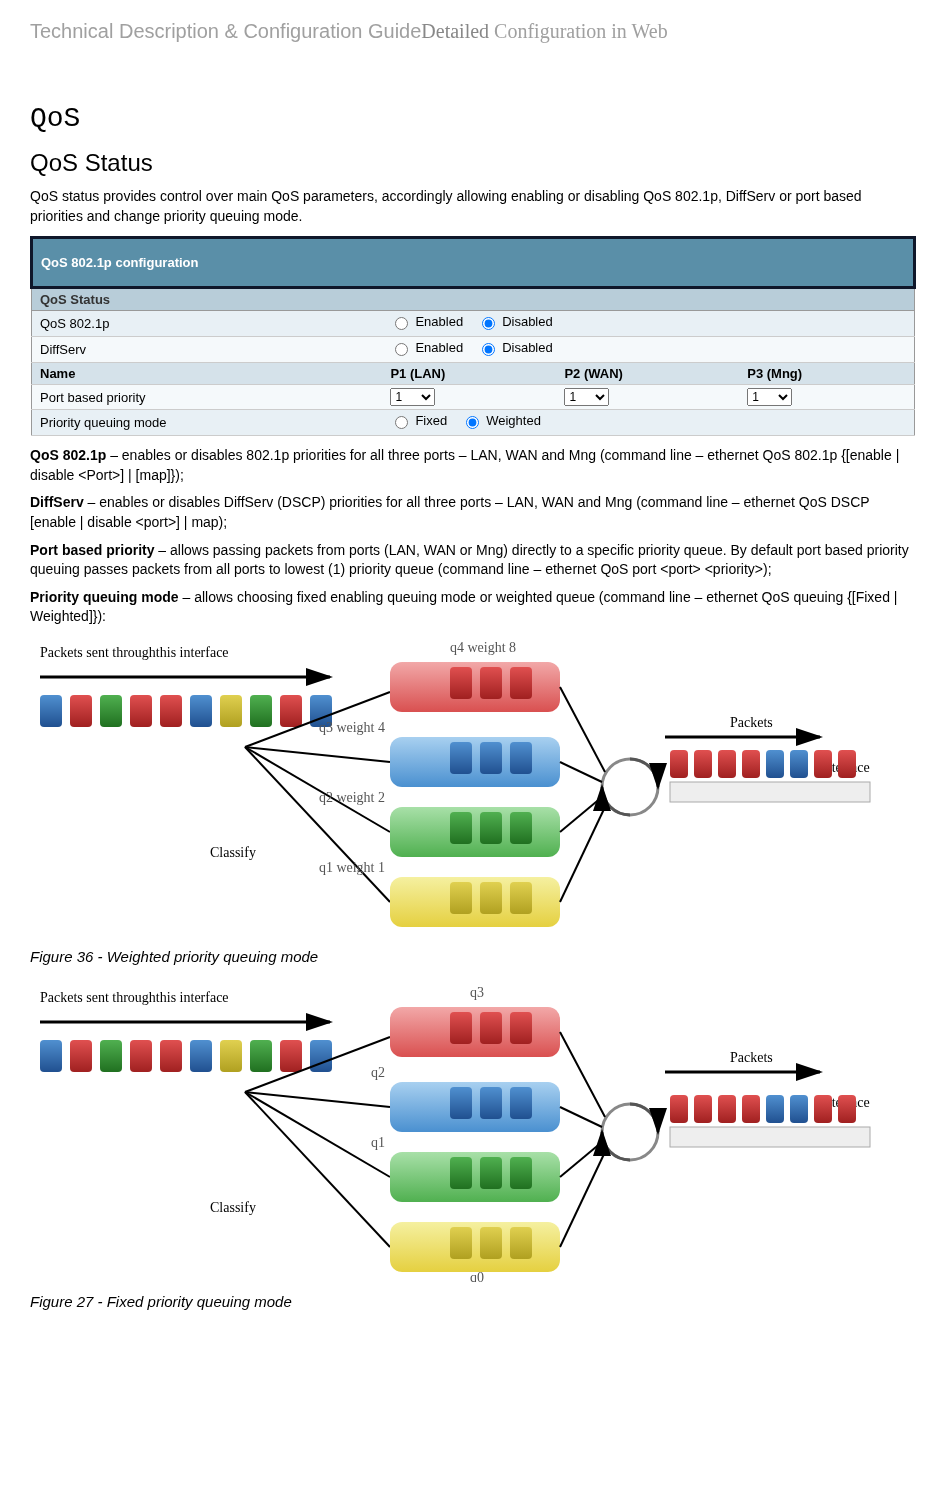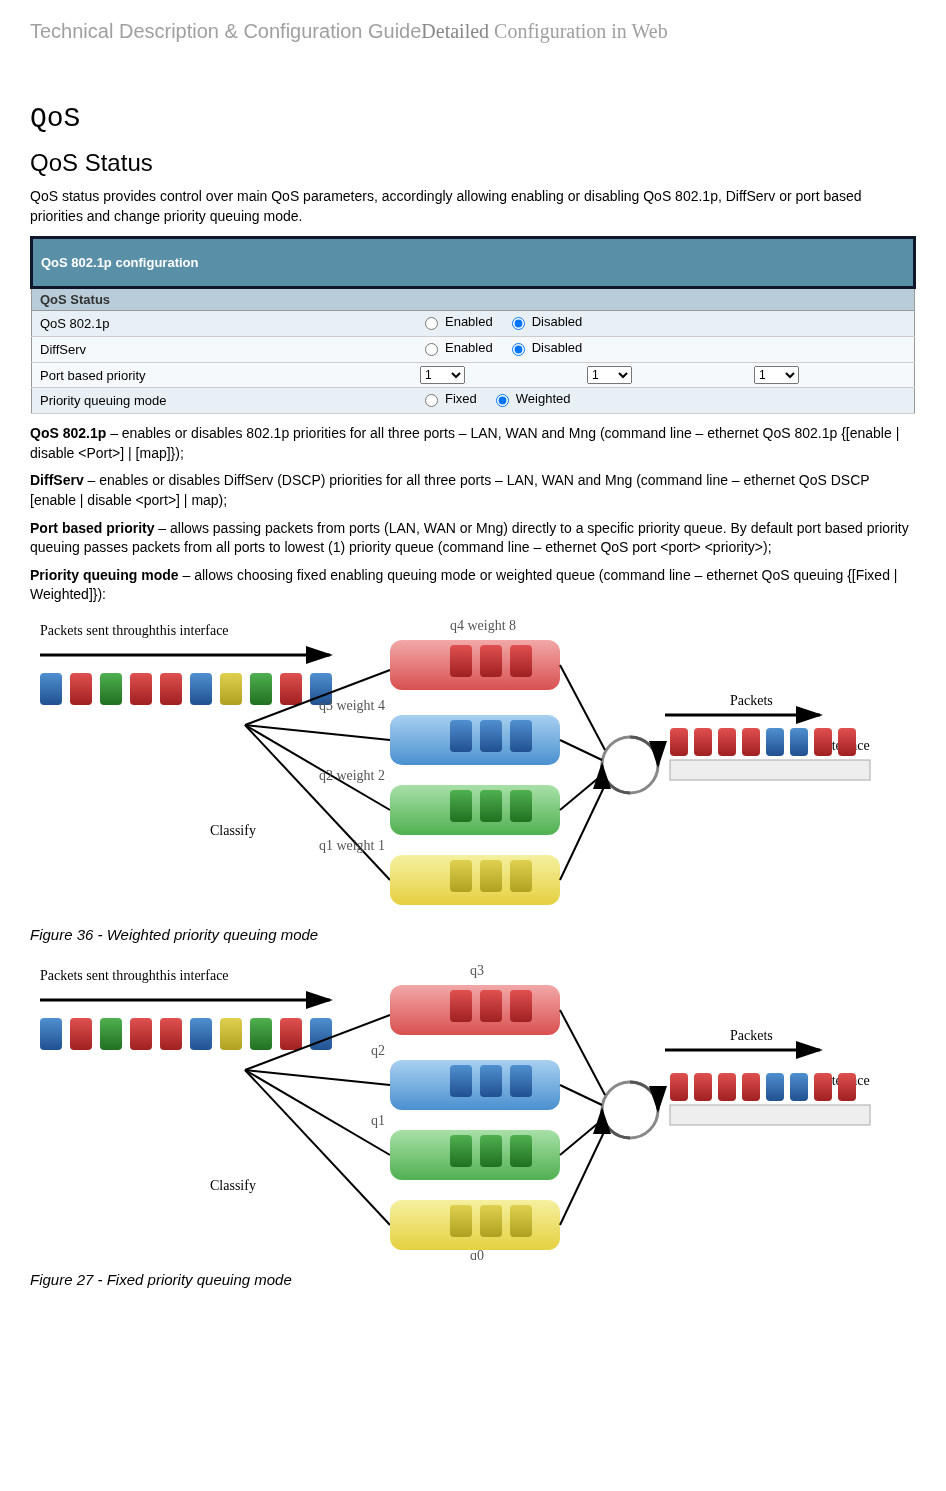--- a/index.html
+++ b/index.html
@@ -142,20 +142,26 @@
   <tr class="row-white">
     <td>DiffServ</td>
     <td colspan="3">
       <span class="radio-group">
         <input type="radio" style="">
             <span>Enabled</span>
         <input type="radio" checked="" style="">
             <span>Disabled</span>
       </span>
     </td>
+  </tr>
+  <tr class="row-name">
+    <td>Name</td>
+    <td>P1 (LAN)</td>
+    <td>P2 (WAN)</td>
+    <td>P3 (Mng)</td>
   </tr>
   <tr class="row-white">
     <td>Port based priority</td>
     <td><select class="port-select"><option>1</option></select></td>
     <td><select class="port-select"><option>1</option></select></td>
     <td><select class="port-select"><option>1</option></select></td>
   </tr>
   <tr class="row-light">
     <td>Priority queuing mode</td>
     <td colspan="3">

